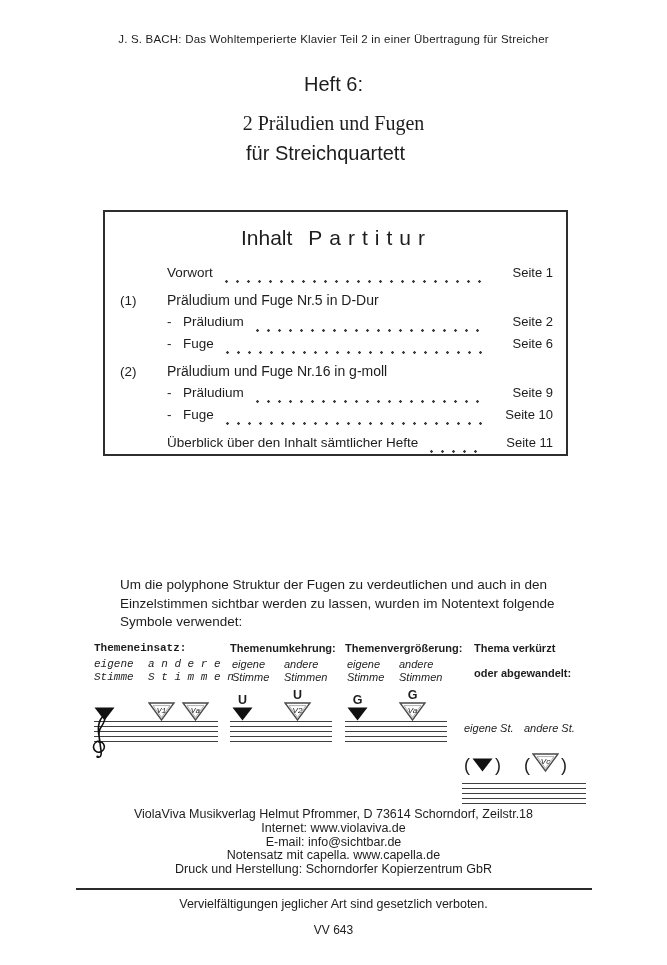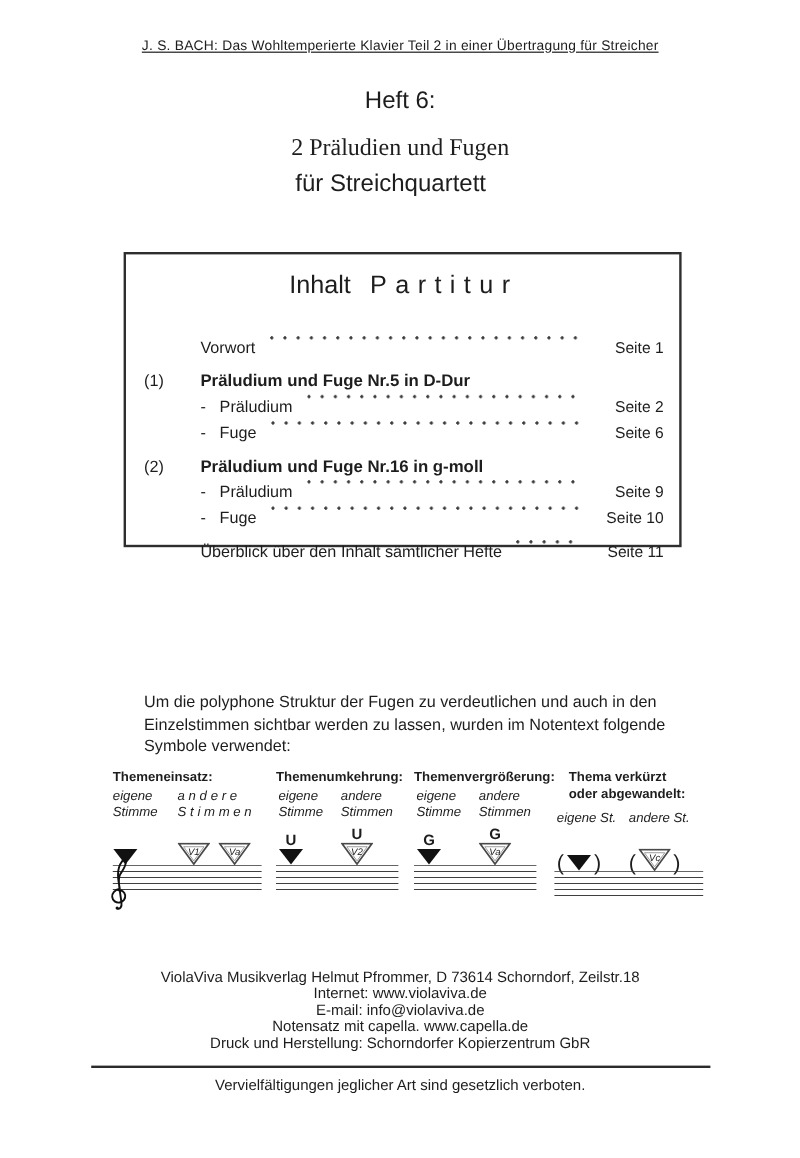--- a/index.html
+++ b/index.html
@@ -8,66 +8,66 @@
     position:relative;
     width:667px;height:965px;
     background:#ffffff;
     color:#1d1d1d;
     font-family:"Liberation Sans", sans-serif;
     overflow:hidden;
   }
   
   .doc-header{
     position:absolute;top:33px;left:0;right:0;
-    text-align:center;font-size:11.5px;letter-spacing:.2px;text-decoration:underline;
+    text-align:center;font-size:11.5px;letter-spacing:.2px;
   }
   
   .t1{position:absolute;top:73px;left:0;right:0;text-align:center;font-size:20px;}
   .t2{position:absolute;top:112px;left:0;right:0;text-align:center;font-size:20px;font-family:Liberation Serif, serif;}
   .t3{position:absolute;top:142px;left:0;right:16px;text-align:center;font-size:20px;}
   
   .toc-box{
     position:absolute;top:210px;left:103px;width:465px;height:246px;
     box-sizing:border-box;border:2px solid #2e2e2e;
     padding:14px 13px 0 15px;
   }
   .toc-heading{text-align:center;font-size:21px;margin-bottom:15px;}
   .toc-heading .w1{margin-right:16px;}
   .toc-heading .w2{letter-spacing:7px;}
   .toc-row{display:flex;align-items:baseline;height:22px;font-size:13.5px;}
   .toc-row.bold-row{margin-top:5px;}
   .toc-row.last-row{margin-top:6px;}
   .toc-num{width:47px;flex:none;}
   .toc-dash{width:16px;flex:none;}
-  .toc-label{white-space:nowrap;margin-top:17px;}
-  .bold-row .toc-label{font-weight:bold;font-size:14px;}
+  .toc-label{white-space:nowrap;}
+  .bold-row .toc-label{font-weight:normal;font-size:14px;}
   .leader{
     flex:1;height:3px;align-self:flex-end;margin:0 10px 4px 12px;
     background-image:radial-gradient(circle at 1.5px 1.5px,#3a3a3a 1.1px,transparent 1.5px);
     background-size:11px 3px;background-repeat:repeat-x;background-position:left bottom;
   }
   .toc-page{width:58px;flex:none;text-align:right;font-size:13px;}
   
   .intro{position:absolute;top:576px;left:88px;width:540px;font-size:13.5px;line-height:18.5px;margin-left:32px;}
   
   .legend{position:absolute;top:641px;left:80px;display:flex;}
   .lg-col{box-sizing:border-box;display:flex;flex-direction:column;}
-  .lg-col1{width:150px;padding-left:14px;}
+  .lg-col1{width:150px;padding-left:14px;font-family:Liberation Mono, monospace;}
   .lg-col2{width:115px;}
   .lg-col3{width:115px;}
-  .lg-col4{width:147px;padding-left:14px;}
+  .lg-col4{width:147px;padding-left:14px;gap:11px;}
   .lg-title{font-size:11px;font-weight:bold;line-height:14px;white-space:nowrap;}
   .lg-pair{display:flex;margin-top:3px;}
   .lg-half{display:flex;flex-direction:column;align-items:flex-start;}
   .lg-col1 .half-own{width:54px;}
   .lg-col1 .half-oth{width:80px;}
   .lg-col2 .lg-pair,.lg-col3 .lg-pair{padding-left:2px;}
   .lg-col2 .lg-half,.lg-col3 .lg-half{width:52px;}
   .lg-col4 .lg-pair{margin-left:-10px;margin-top:7px;}
-  .lg-col4 .lg-half{width:60px;}
+  .lg-col4 .lg-half{width:60px;margin-top:24px;}
   .lg-lab{font-style:italic;font-size:11px;line-height:13px;white-space:nowrap;}
   .lg-symrow{display:flex;justify-content:center;align-items:flex-end;gap:7px;height:34px;margin-top:3px;}
   .sym{display:flex;flex-direction:column;align-items:center;}
   .sym-letter{font-weight:bold;font-size:12.5px;line-height:13px;height:13px;}
   .par{font-size:18px;line-height:18px;transform:translateY(2px);}
   .paren-row{gap:2px;}
   .staff{
     height:21px;position:relative;margin-top:0;
     background-image:repeating-linear-gradient(to bottom,#3f3f3f 0,#3f3f3f 1px,transparent 1px,transparent 5px);
   }
@@ -306,24 +306,25 @@
         </div>
       </div>
       <div class="staff staff4"></div>
     </div>
 
   </div>
 
   <div class="publisher">
     <div>ViolaViva Musikverlag Helmut Pfrommer, D 73614 Schorndorf, Zeilstr.18</div>
     <div>Internet: www.violaviva.de</div>
-    <div>E-mail: info@violaviva.de</div>
+    <div>E-mail: info@sichtbar.de</div>
     <div>Notensatz mit capella. www.capella.de</div>
     <div>Druck und Herstellung: Schorndorfer Kopierzentrum GbR</div>
   </div>
 
   <div class="rule"></div>
 
   <div class="footer">
     <div>Vervielfältigungen jeglicher Art sind gesetzlich verboten.</div>
+    <div class="code">VV 643</div>
   </div>
 
 </div>
 
 </body></html>

